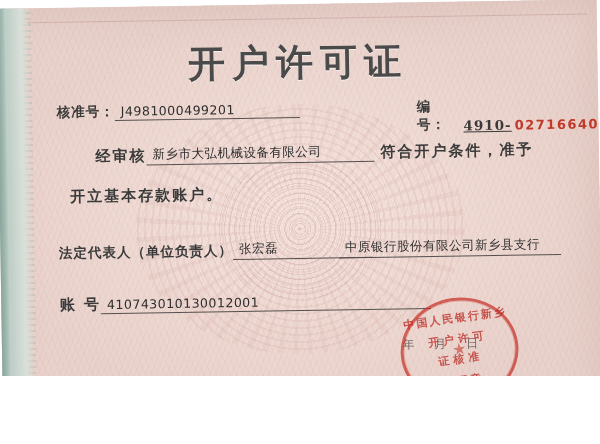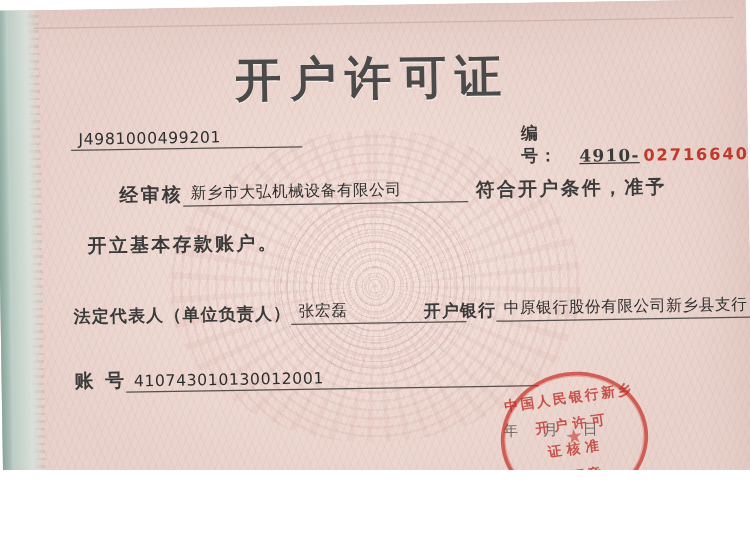--- a/index.html
+++ b/index.html
@@ -283,20 +283,21 @@
     <div id="left-band-edge"></div>
     <div class="frame-line" style="left:30px; top:14px; width:560px; height:1px;"></div>
     <div class="frame-line" style="left:30px; top:420px; width:560px; height:1px;"></div>
   </div>
 
   <div id="text-layer">
 
     <div class="doc-title">开户许可证</div>
 
     <div class="row" id="row-approval">
+      <span class="lbl-sm">核准号：</span>
       <span class="val underline" id="u-approval">J4981000499201</span>
     </div>
 
     <div class="row" id="row-serial">
       <span id="serial-prefix">编  号：</span>
       <span id="serial-prefix" style="padding-left:2px;text-decoration:underline;">4910-</span>
       <span id="serial-red">02716640</span>
     </div>
 
     <div class="row" id="row-body1">
@@ -308,21 +309,20 @@
     <div class="row" id="row-body2">
       <span class="lbl">开立基本存款账户。</span>
     </div>
 
     <div class="row" id="row-rep">
       <span class="lbl-sm">法定代表人（单位负责人）</span>
       <span class="val underline" id="u-rep">张宏磊</span>
     </div>
 
     <div class="row" id="row-bank">
-      <span class="lbl-sm">开户银行</span>
       <span class="val underline" id="u-bank">中原银行股份有限公司新乡县支行</span>
     </div>
 
     <div class="row" id="row-account">
       <span class="lbl">账  号</span>
       <span class="val underline" id="u-account">410743010130012001</span>
     </div>
 
     <div id="date-row">年    月    日</div>
 

